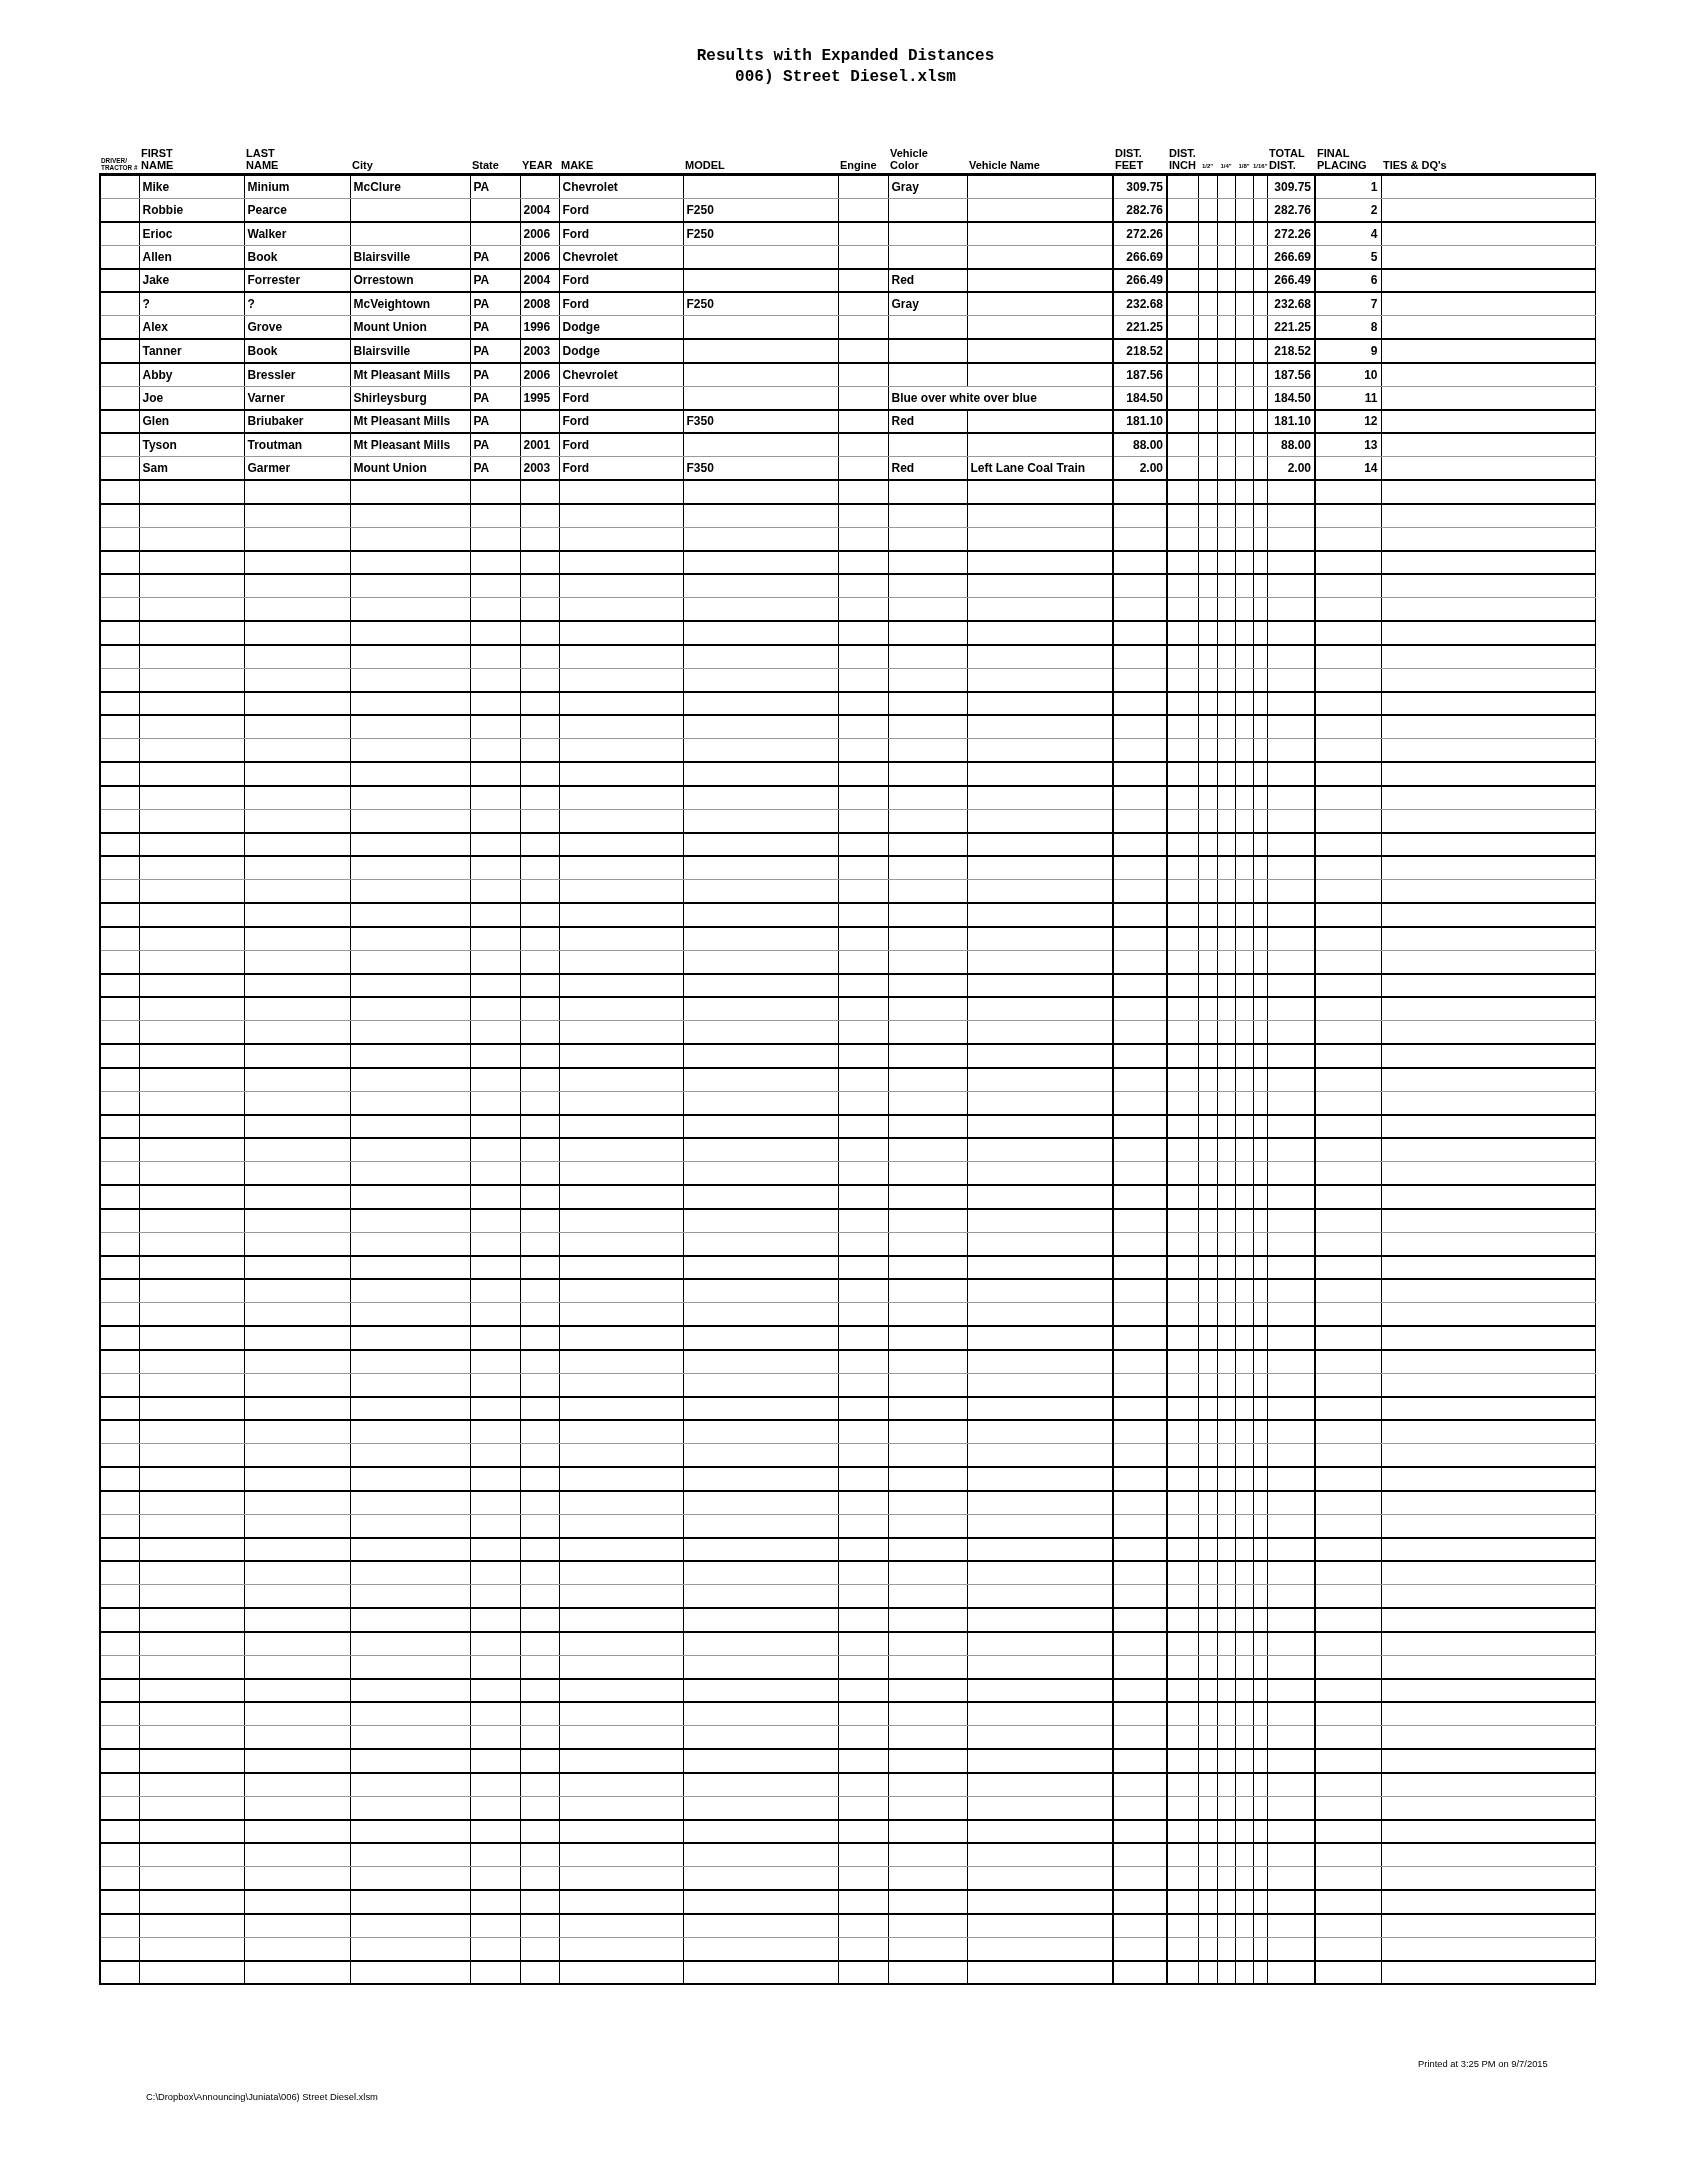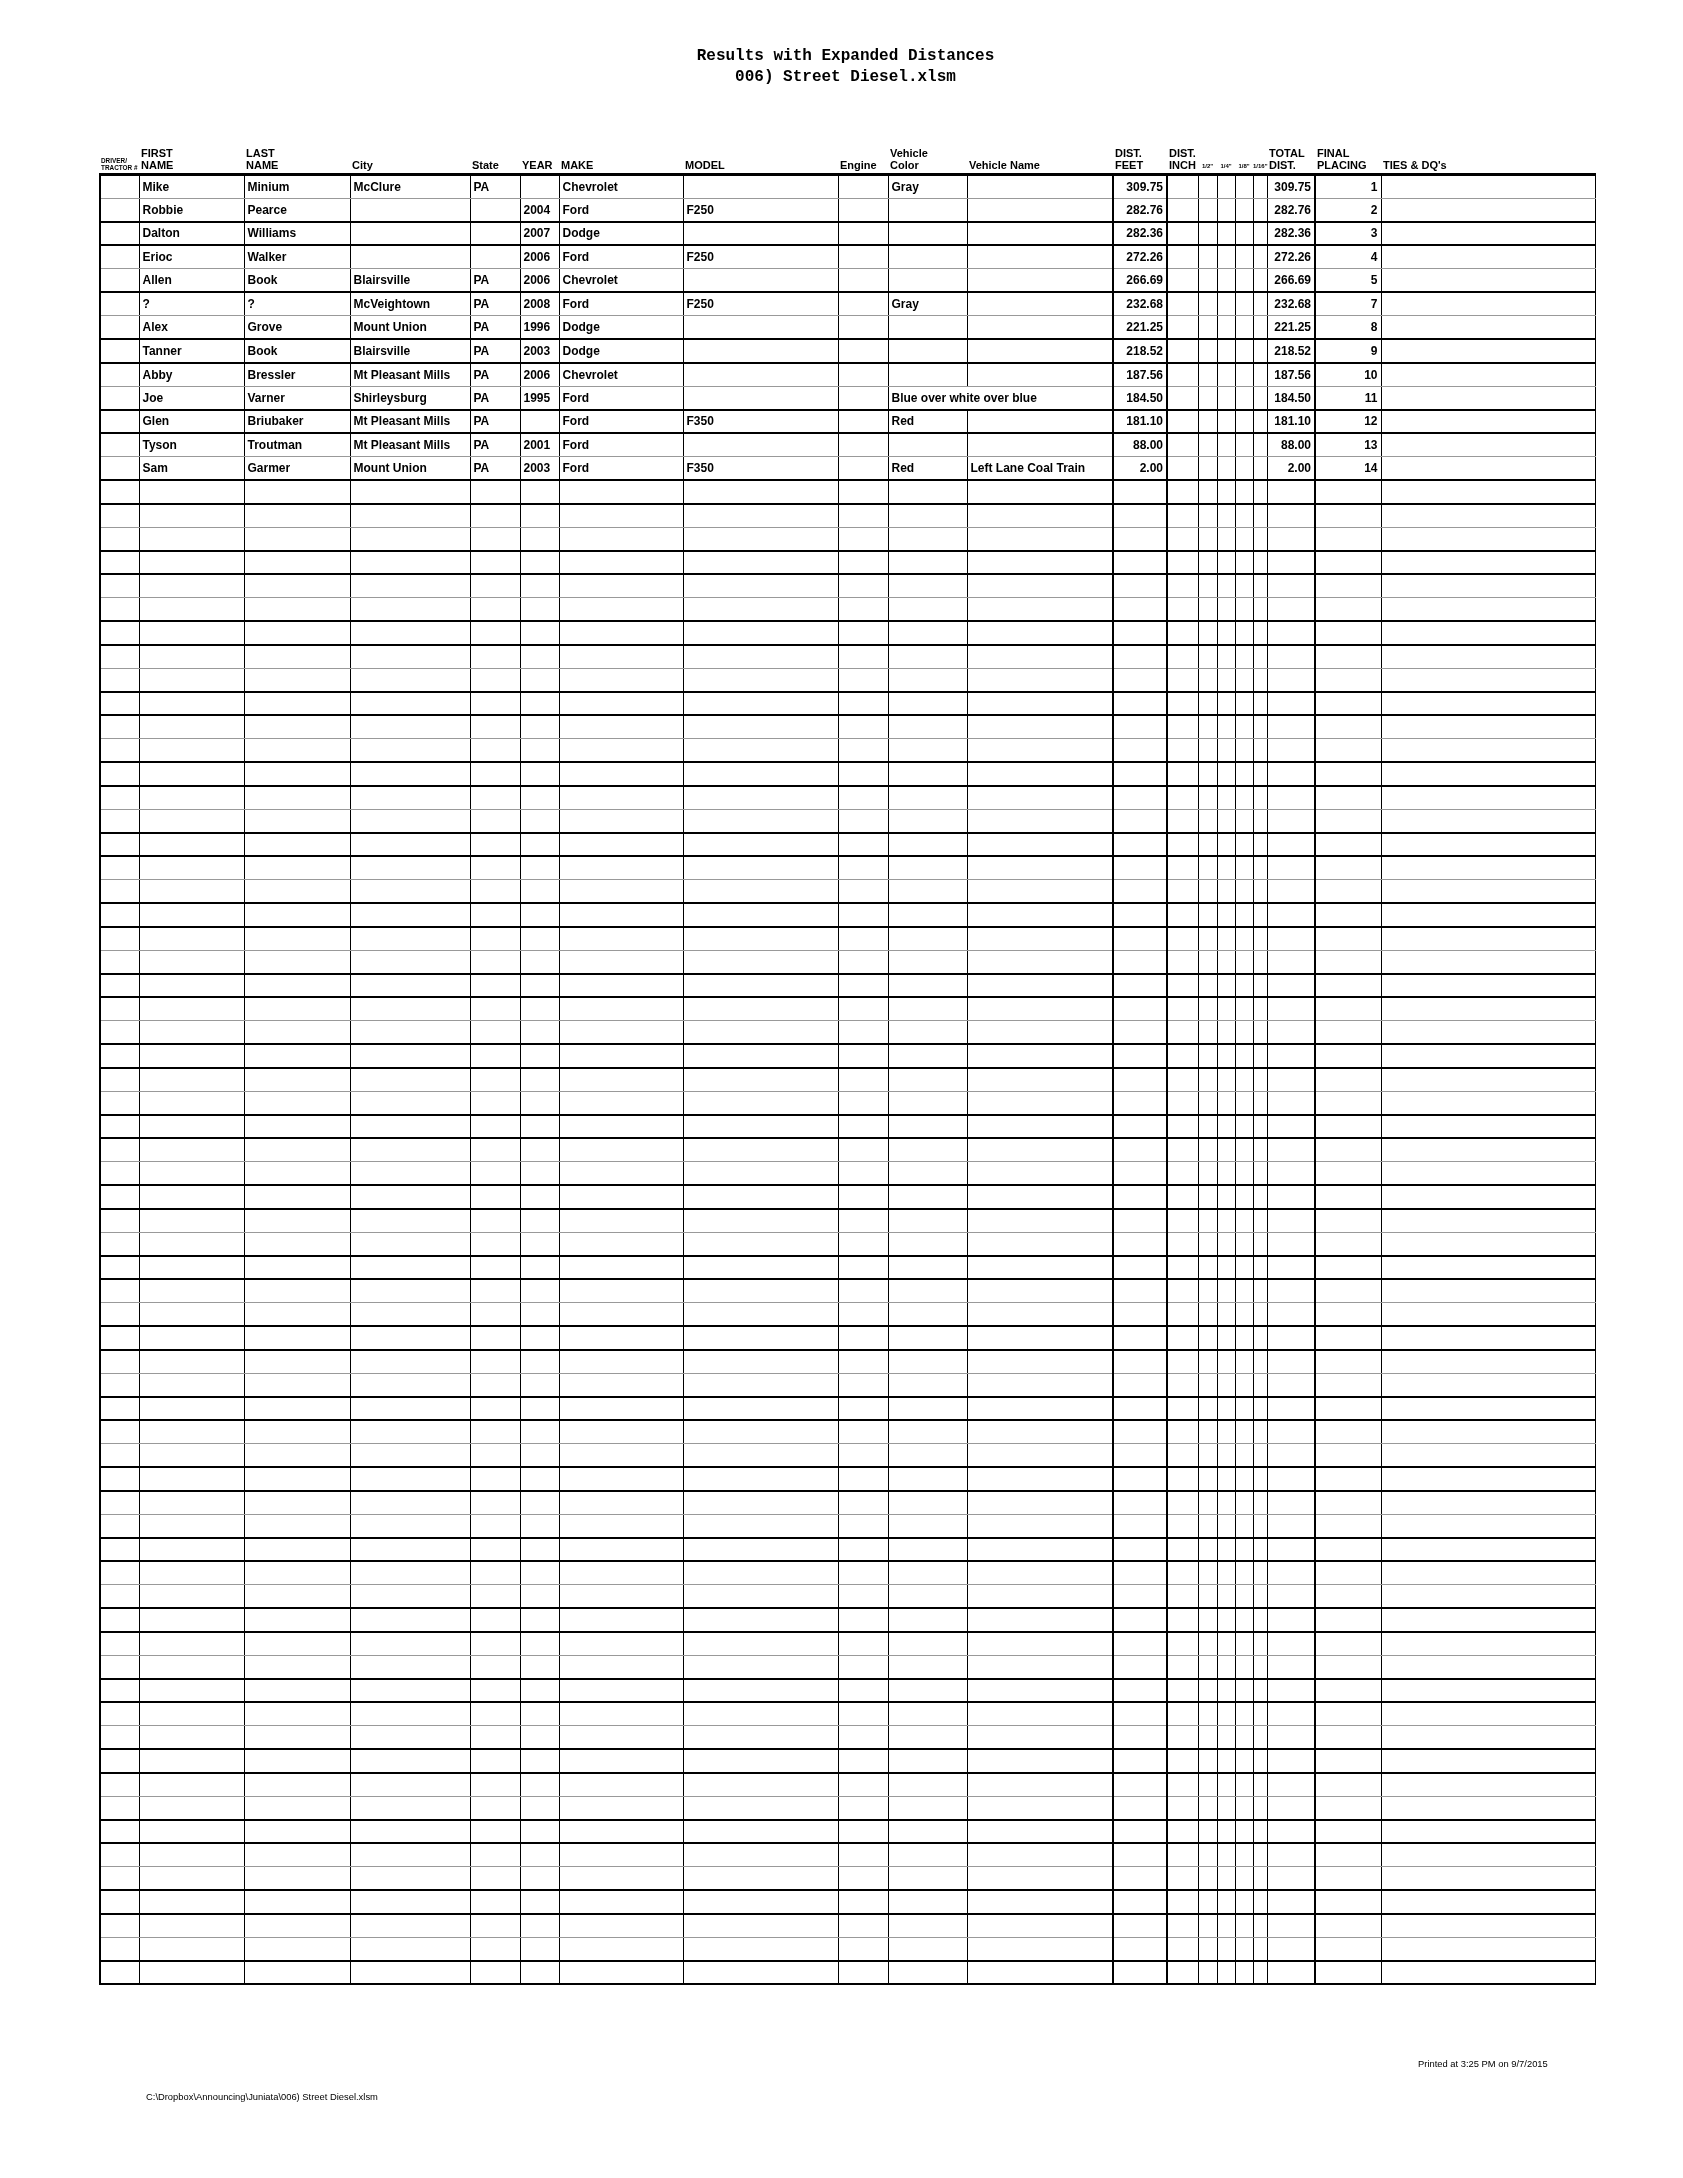--- a/index.html
+++ b/index.html
@@ -202,42 +202,20 @@
           <td class="al-right bl2">282.76</td>
           <td class="al-right bl2"></td>
           <td></td>
           <td></td>
           <td></td>
           <td></td>
           <td class="al-right">282.76</td>
           <td class="al-right bl2">2</td>
           <td></td>
         </tr>
-        <tr class="thick">
-          <td></td>
-          <td>Dalton</td>
-          <td>Williams</td>
-          <td></td>
-          <td></td>
-          <td>2007</td>
-          <td>Dodge</td>
-          <td></td>
-          <td></td>
-          <td></td>
-          <td></td>
-          <td class="al-right bl2">282.36</td>
-          <td class="al-right bl2"></td>
-          <td></td>
-          <td></td>
-          <td></td>
-          <td></td>
-          <td class="al-right">282.36</td>
-          <td class="al-right bl2">3</td>
-          <td></td>
-        </tr>
         <tr class="thin">
           <td></td>
           <td>Erioc</td>
           <td>Walker</td>
           <td></td>
           <td></td>
           <td>2006</td>
           <td>Ford</td>
           <td>F250</td>
           <td></td>
@@ -266,20 +244,42 @@
           <td></td>
           <td></td>
           <td class="al-right bl2">266.69</td>
           <td class="al-right bl2"></td>
           <td></td>
           <td></td>
           <td></td>
           <td></td>
           <td class="al-right">266.69</td>
           <td class="al-right bl2">5</td>
+          <td></td>
+        </tr>
+        <tr class="thick">
+          <td></td>
+          <td>Jake</td>
+          <td>Forrester</td>
+          <td>Orrestown</td>
+          <td>PA</td>
+          <td>2004</td>
+          <td>Ford</td>
+          <td></td>
+          <td></td>
+          <td>Red</td>
+          <td></td>
+          <td class="al-right bl2">266.49</td>
+          <td class="al-right bl2"></td>
+          <td></td>
+          <td></td>
+          <td></td>
+          <td></td>
+          <td class="al-right">266.49</td>
+          <td class="al-right bl2">6</td>
           <td></td>
         </tr>
         <tr class="thin">
           <td></td>
           <td>?</td>
           <td>?</td>
           <td>McVeightown</td>
           <td>PA</td>
           <td>2008</td>
           <td>Ford</td>

